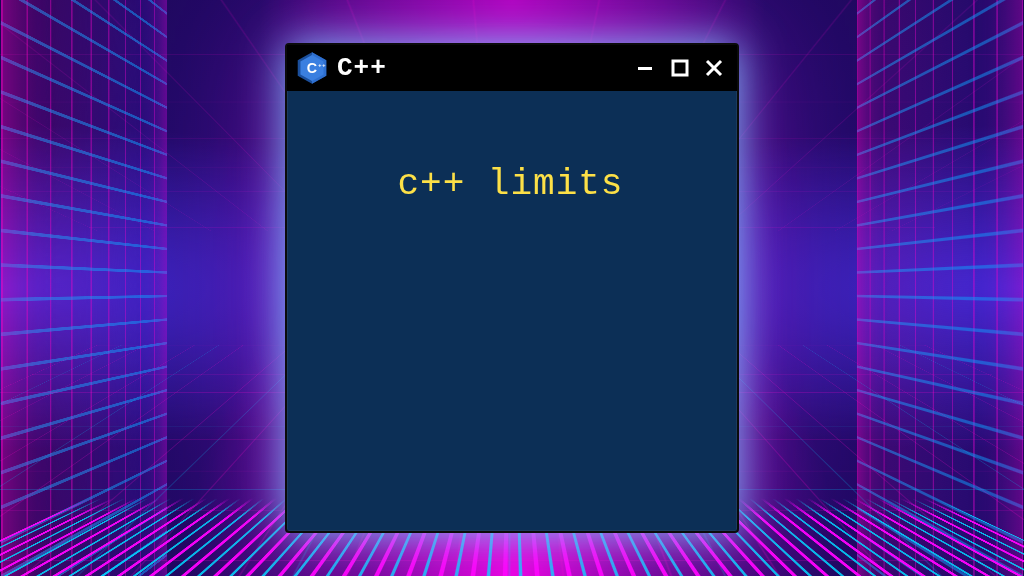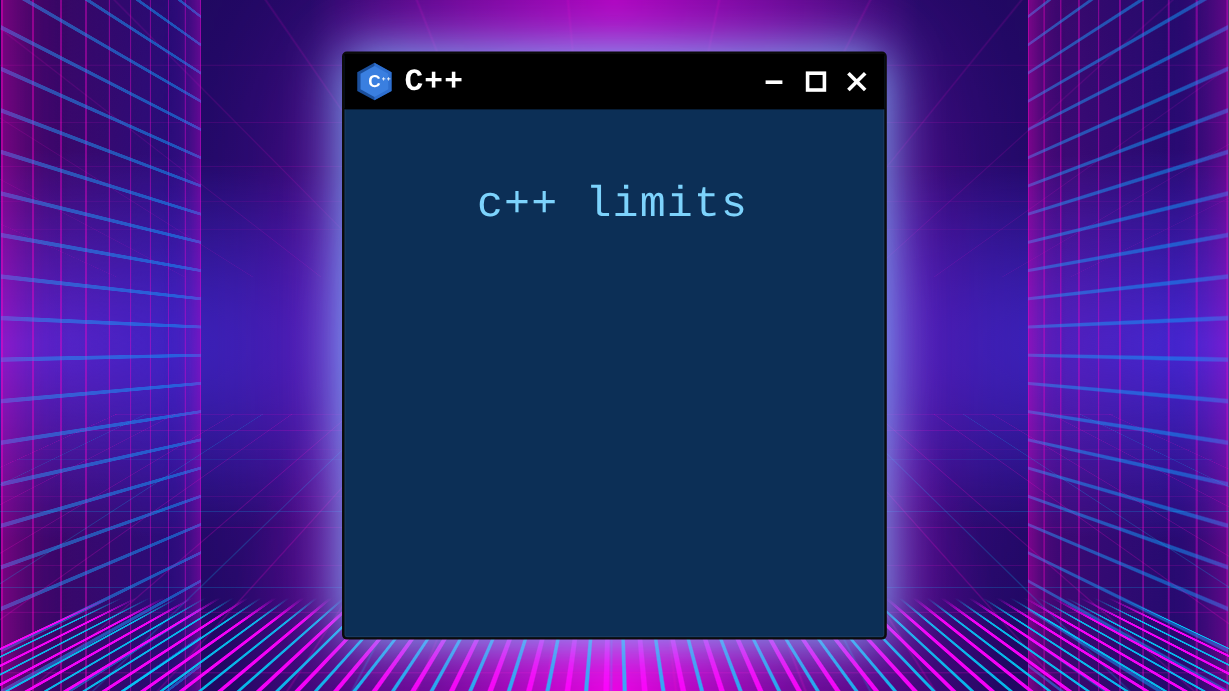--- a/index.html
+++ b/index.html
@@ -102,22 +102,22 @@
     }
     .win-controls { display: flex; align-items: center; gap: 8px; }
     .win-btn {
       width: 26px; height: 26px;
       display: flex; align-items: center; justify-content: center;
       color: #fff; cursor: pointer;
       font-family: Consolas, "Courier New", monospace;
     }
     .win-btn svg { display: block; }
     .content {
-      flex: 1; padding: 18px 20px;
-      color: #7dd3fc;
+      flex: 1; padding: 32px 20px;
+      color: #fde047;
       font-family: Consolas, "Courier New", monospace;
       font-size: 36px; letter-spacing: 1px;
       white-space: pre;
       border-radius: 26px;
     }
   </style>
 </head>
 <body>
 
 <div class="bg-glow"></div>

